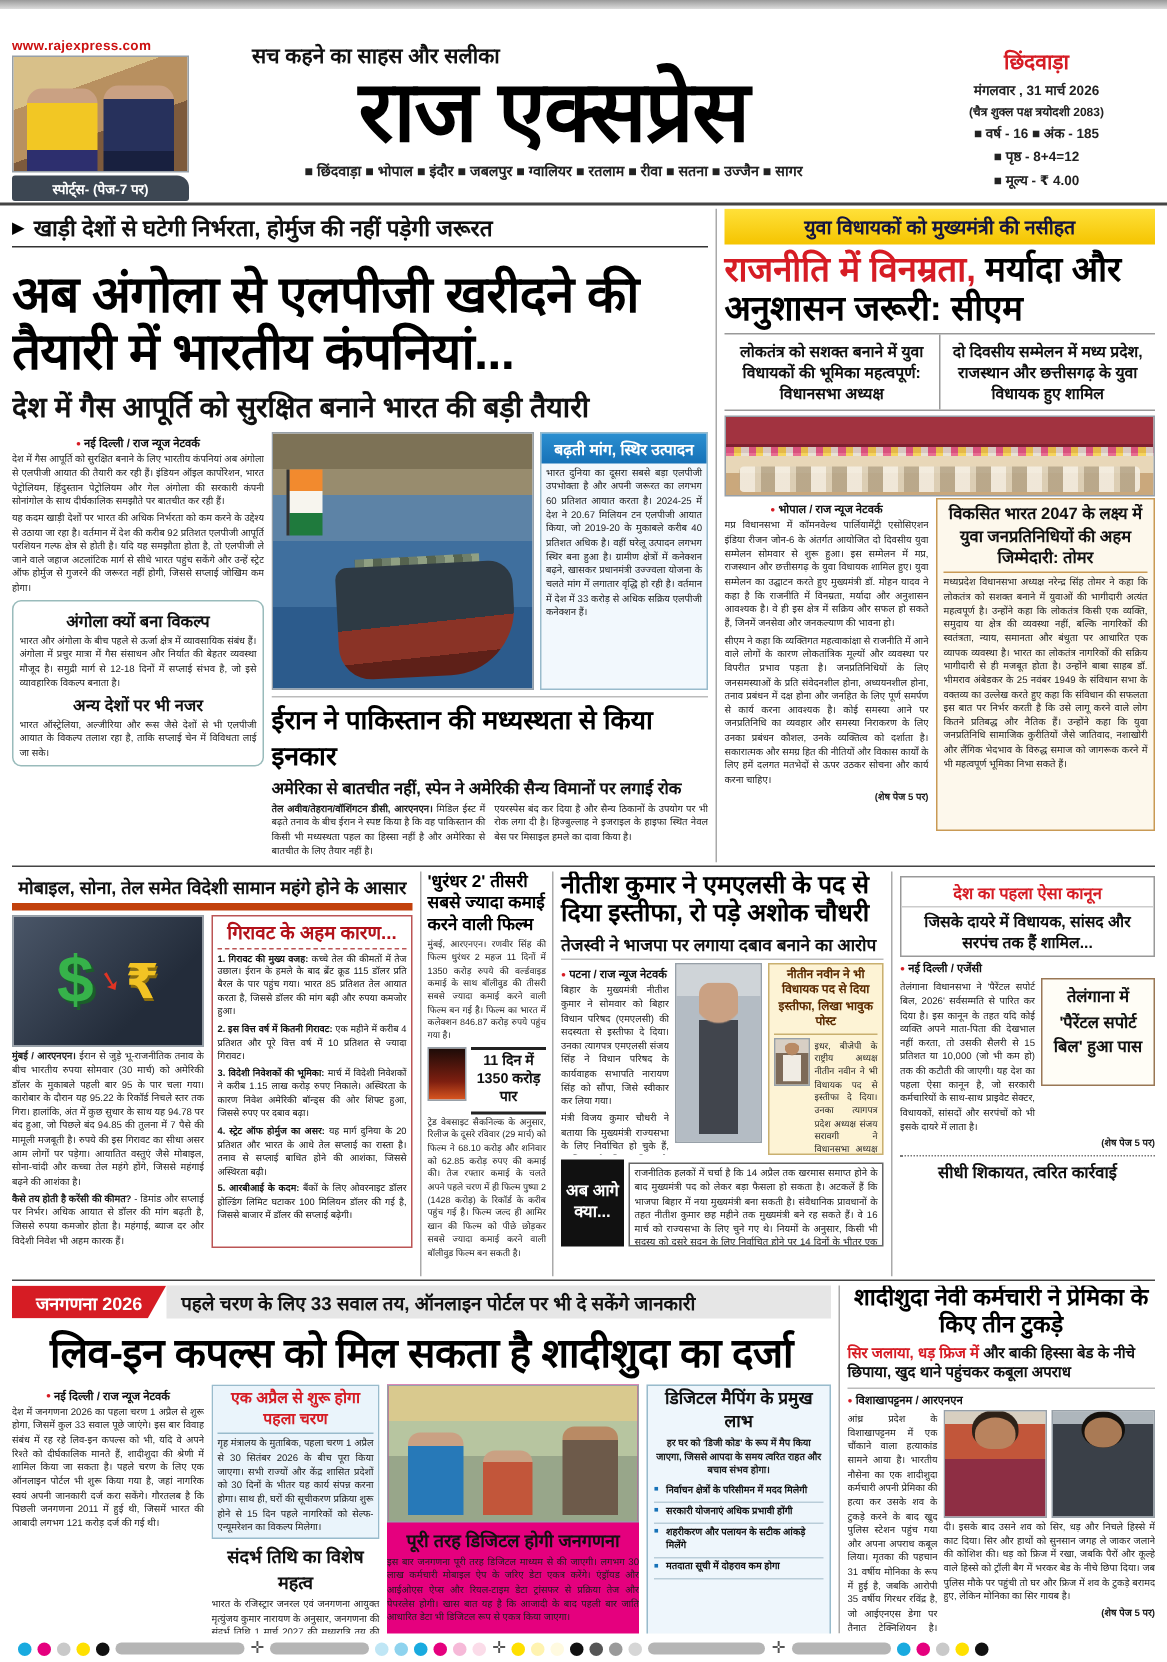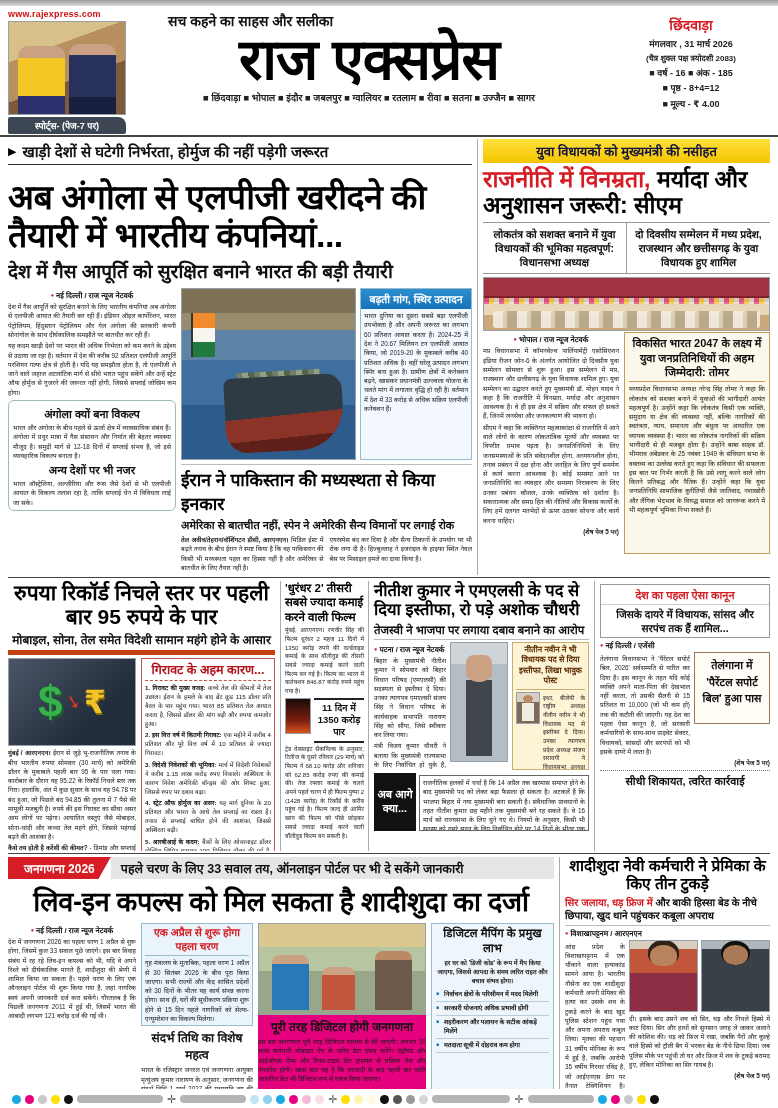--- a/index.html
+++ b/index.html
@@ -2,21 +2,21 @@
 <html lang="hi"><head>
 <meta charset="utf-8">
 <style>
   * { margin:0; padding:0; box-sizing:border-box; }
   html,body { background:#e9e9e9; }
   body { font-family:"Liberation Sans","DejaVu Sans",sans-serif; color:#111; }
   .page { position:relative; width:778px; height:1108px; margin:0 auto; background:#fff; overflow:hidden; padding:0 8px; }
   .topstrip { height:6px; margin:0 -8px; background:linear-gradient(180deg,#9a9a9a,#dcdcdc); }
 
   
-  .masthead { height:128px; display:flex; align-items:stretch; gap:8px; padding-top:3px; }
+  .masthead { height:128px; display:flex; align-items:stretch; gap:8px; padding-top:19px; }
   .promo { width:118px; display:flex; flex-direction:column; }
   .site { font-size:9px; font-weight:800; color:#c11; letter-spacing:.2px; }
   .promo-img { flex:1; margin-top:2px; position:relative; border:1px solid #b99; overflow:hidden;
       background:linear-gradient(160deg,#d8c089 0 30%,#b89060 30% 60%,#7d5a3c 60%); }
   .promo-img i { position:absolute; bottom:-4px; border-radius:10px 10px 0 0; }
   .promo-img .pl1 { left:8%; width:40%; height:78%; background:linear-gradient(180deg,#caa183 0 16%,#f2c724 16% 70%,#2d2f6e 70%); }
   .promo-img .pl2 { right:8%; width:40%; height:80%; background:linear-gradient(180deg,#caa183 0 15%,#27315c 15% 72%,#18203f 72%); }
   .promo-cap { margin-top:2px; background:#3d4753; color:#fff; font-size:9px; font-weight:700; text-align:center; padding:2px 2px; border-radius:2px 8px 2px 2px; }
   .mast-center { flex:1; display:flex; flex-direction:column; align-items:center; justify-content:flex-start; }
   .tagline { align-self:flex-start; margin-left:34px; font-size:14px; font-weight:700; padding-top:2px; }
@@ -285,21 +285,20 @@
           <h4>विकसित भारत 2047 के लक्ष्य में युवा जनप्रतिनिधियों की अहम जिम्मेदारी: तोमर</h4>
           <p class="bt">मध्यप्रदेश विधानसभा अध्यक्ष नरेन्द्र सिंह तोमर ने कहा कि लोकतंत्र को सशक्त बनाने में युवाओं की भागीदारी अत्यंत महत्वपूर्ण है। उन्होंने कहा कि लोकतंत्र किसी एक व्यक्ति, समुदाय या क्षेत्र की व्यवस्था नहीं, बल्कि नागरिकों की स्वतंत्रता, न्याय, समानता और बंधुता पर आधारित एक व्यापक व्यवस्था है। भारत का लोकतंत्र नागरिकों की सक्रिय भागीदारी से ही मजबूत होता है। उन्होंने बाबा साहब डॉ. भीमराव अंबेडकर के 25 नवंबर 1949 के संविधान सभा के वक्तव्य का उल्लेख करते हुए कहा कि संविधान की सफलता इस बात पर निर्भर करती है कि उसे लागू करने वाले लोग कितने प्रतिबद्ध और नैतिक हैं। उन्होंने कहा कि युवा जनप्रतिनिधि सामाजिक कुरीतियों जैसे जातिवाद, नशाखोरी और लैंगिक भेदभाव के विरुद्ध समाज को जागरूक करने में भी महत्वपूर्ण भूमिका निभा सकते हैं।</p>
         </aside>
       </div>
     </article>
   </section>
 
   <section class="band mid-band">
 
     <article class="rupee">
-      <h2 class="hl-l">रुपया रिकॉर्ड निचले स्तर पर पहली बार 95 रुपये के पार</h2>
       <div class="rup-sub">मोबाइल, सोना, तेल समेत विदेशी सामान महंगे होने के आसार</div>
       <div class="rup-grid">
         <div class="rup-left">
           <div class="photo money">
             <span class="dol">$</span>
             <span class="arr">➘</span>
             <span class="rup">₹</span>
           </div>
           <p class="bt"><b>मुंबई / आरएनएन।</b> <span>ईरान से जुड़े भू-राजनीतिक तनाव के बीच भारतीय रुपया सोमवार (30 मार्च) को अमेरिकी डॉलर के मुकाबले पहली बार 95 के पार चला गया। कारोबार के दौरान यह 95.22 के रिकॉर्ड निचले स्तर तक गिरा। हालांकि, अंत में कुछ सुधार के साथ यह 94.78 पर बंद हुआ, जो पिछले बंद 94.85 की तुलना में 7 पैसे की मामूली मजबूती है। रुपये की इस गिरावट का सीधा असर आम लोगों पर पड़ेगा। आयातित वस्तुएं जैसे मोबाइल, सोना-चांदी और कच्चा तेल महंगे होंगे, जिससे महंगाई बढ़ने की आशंका है।</span></p>
           <p class="bt"><b>कैसे तय होती है करेंसी की कीमत?</b> <span>- डिमांड और सप्लाई पर निर्भर। अधिक आयात से डॉलर की मांग बढ़ती है, जिससे रुपया कमजोर होता है। महंगाई, ब्याज दर और विदेशी निवेश भी अहम कारक हैं।</span></p>

